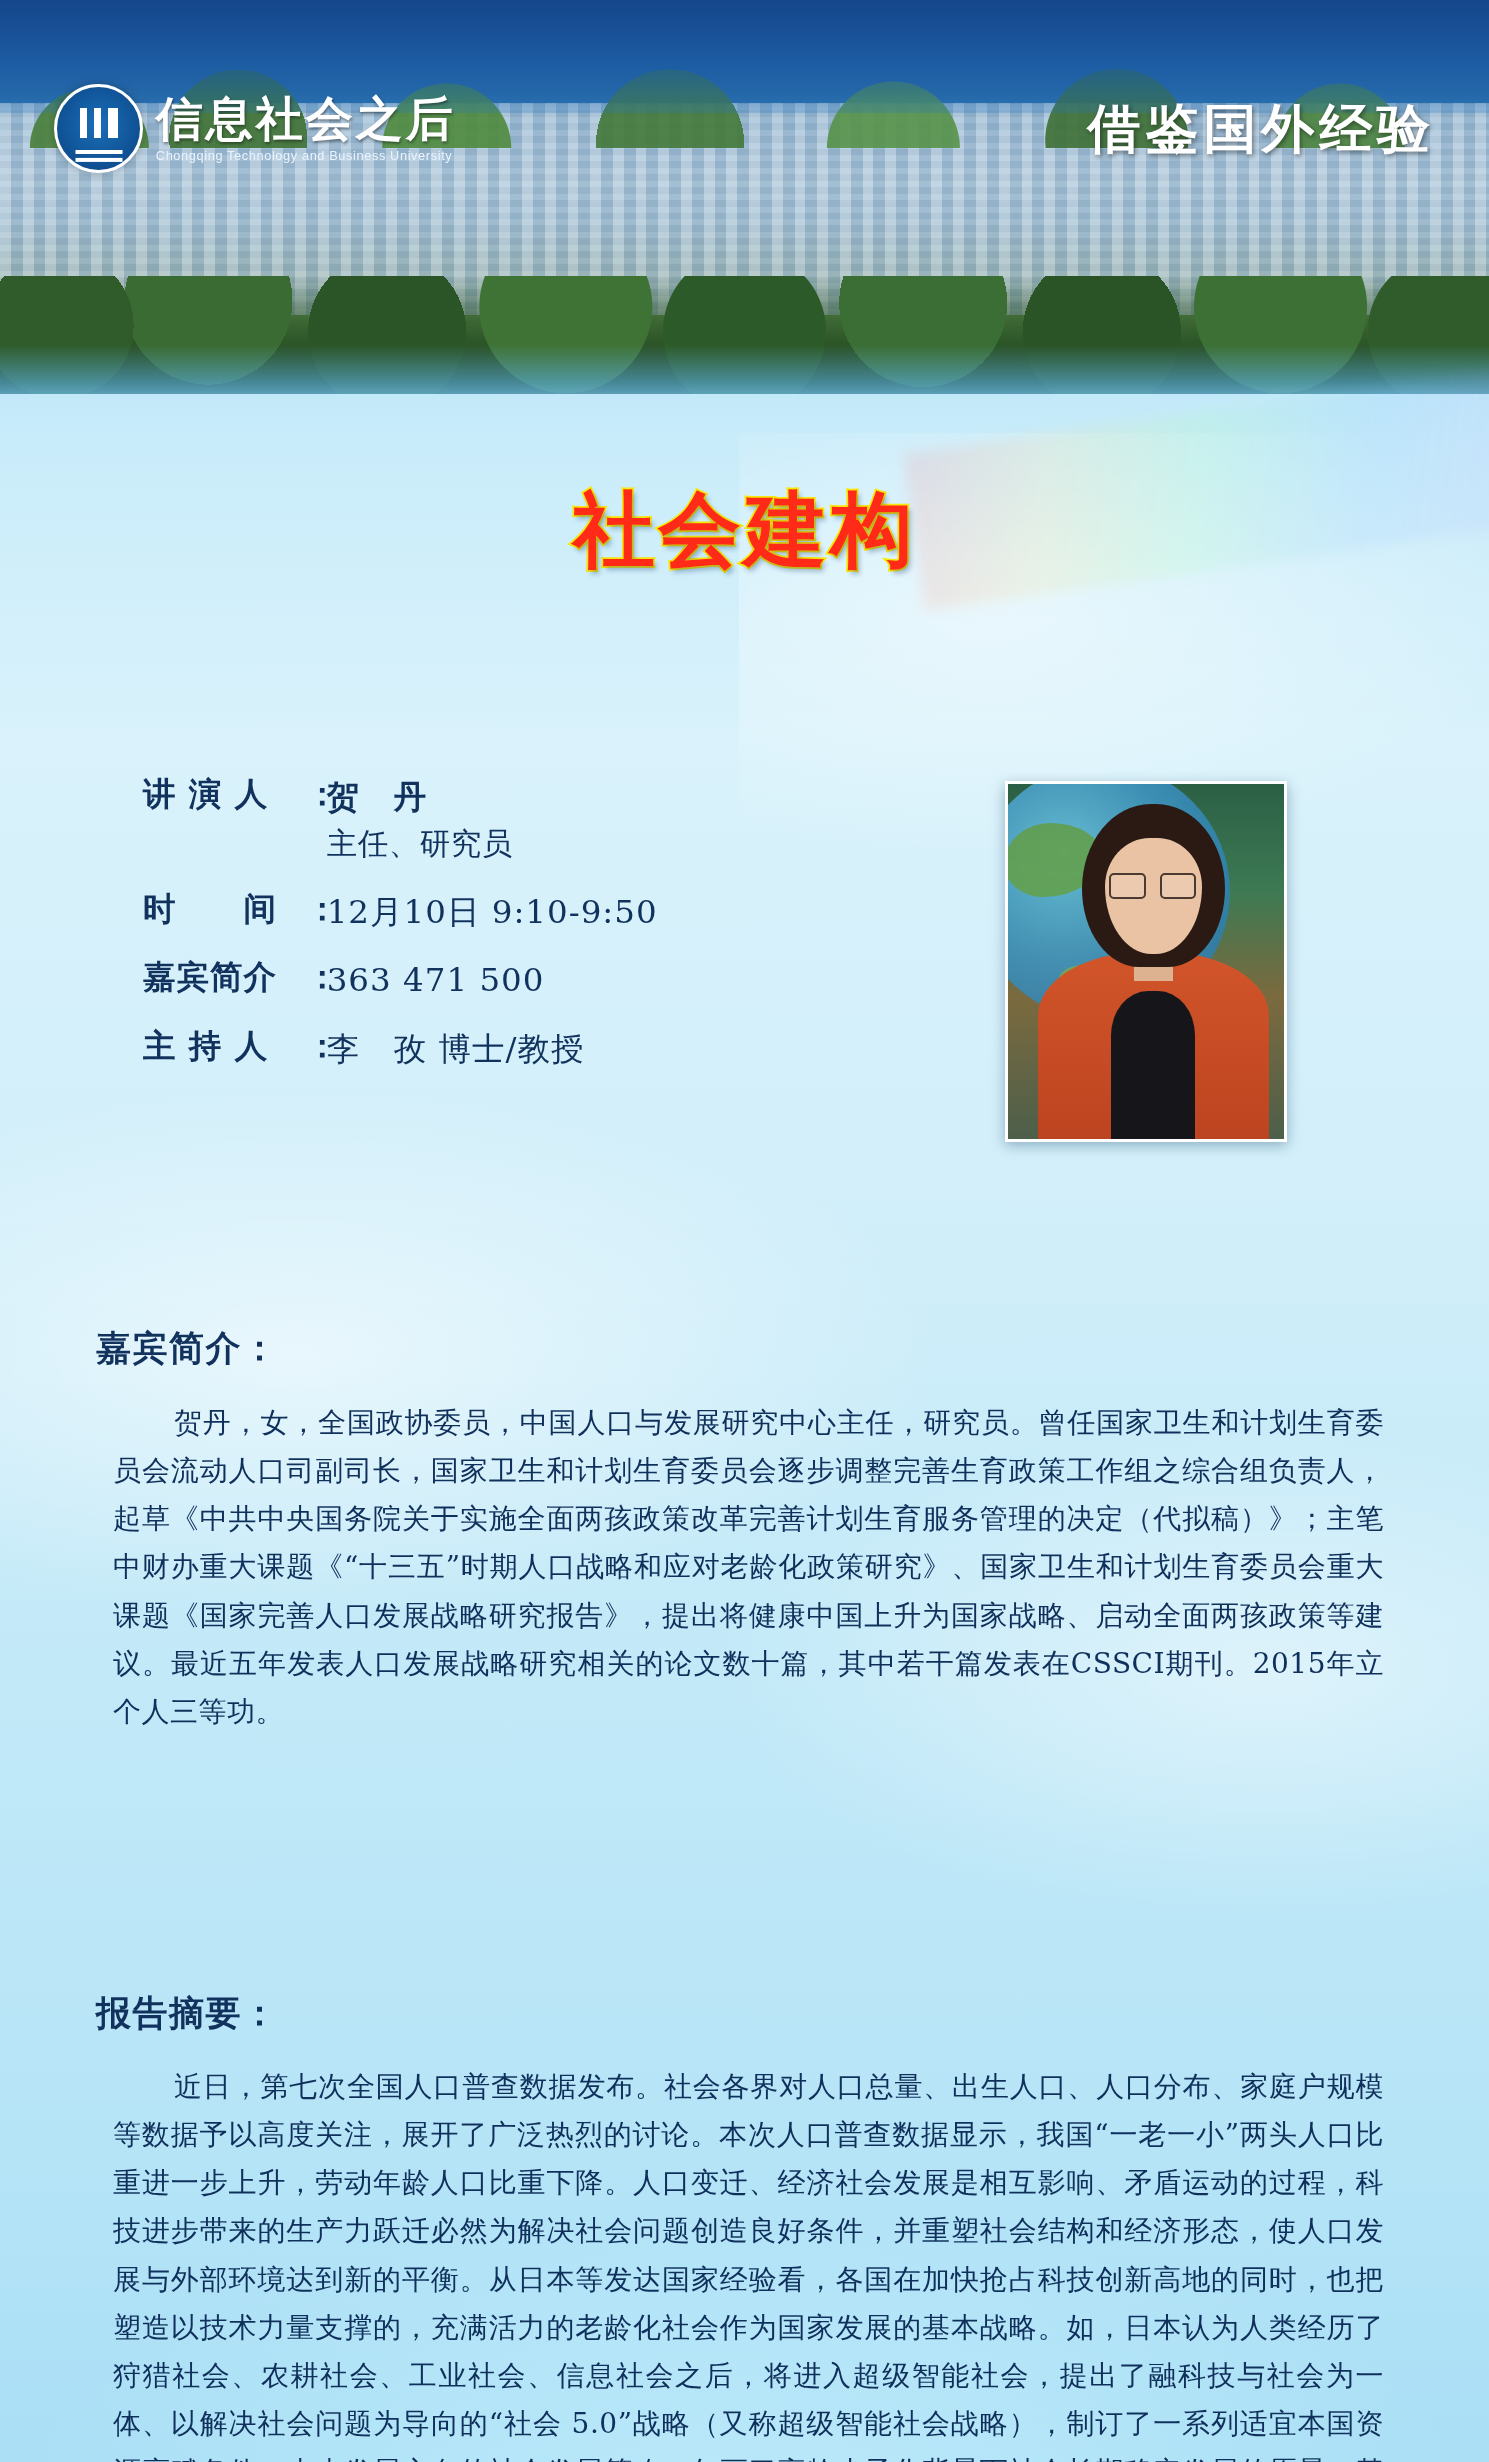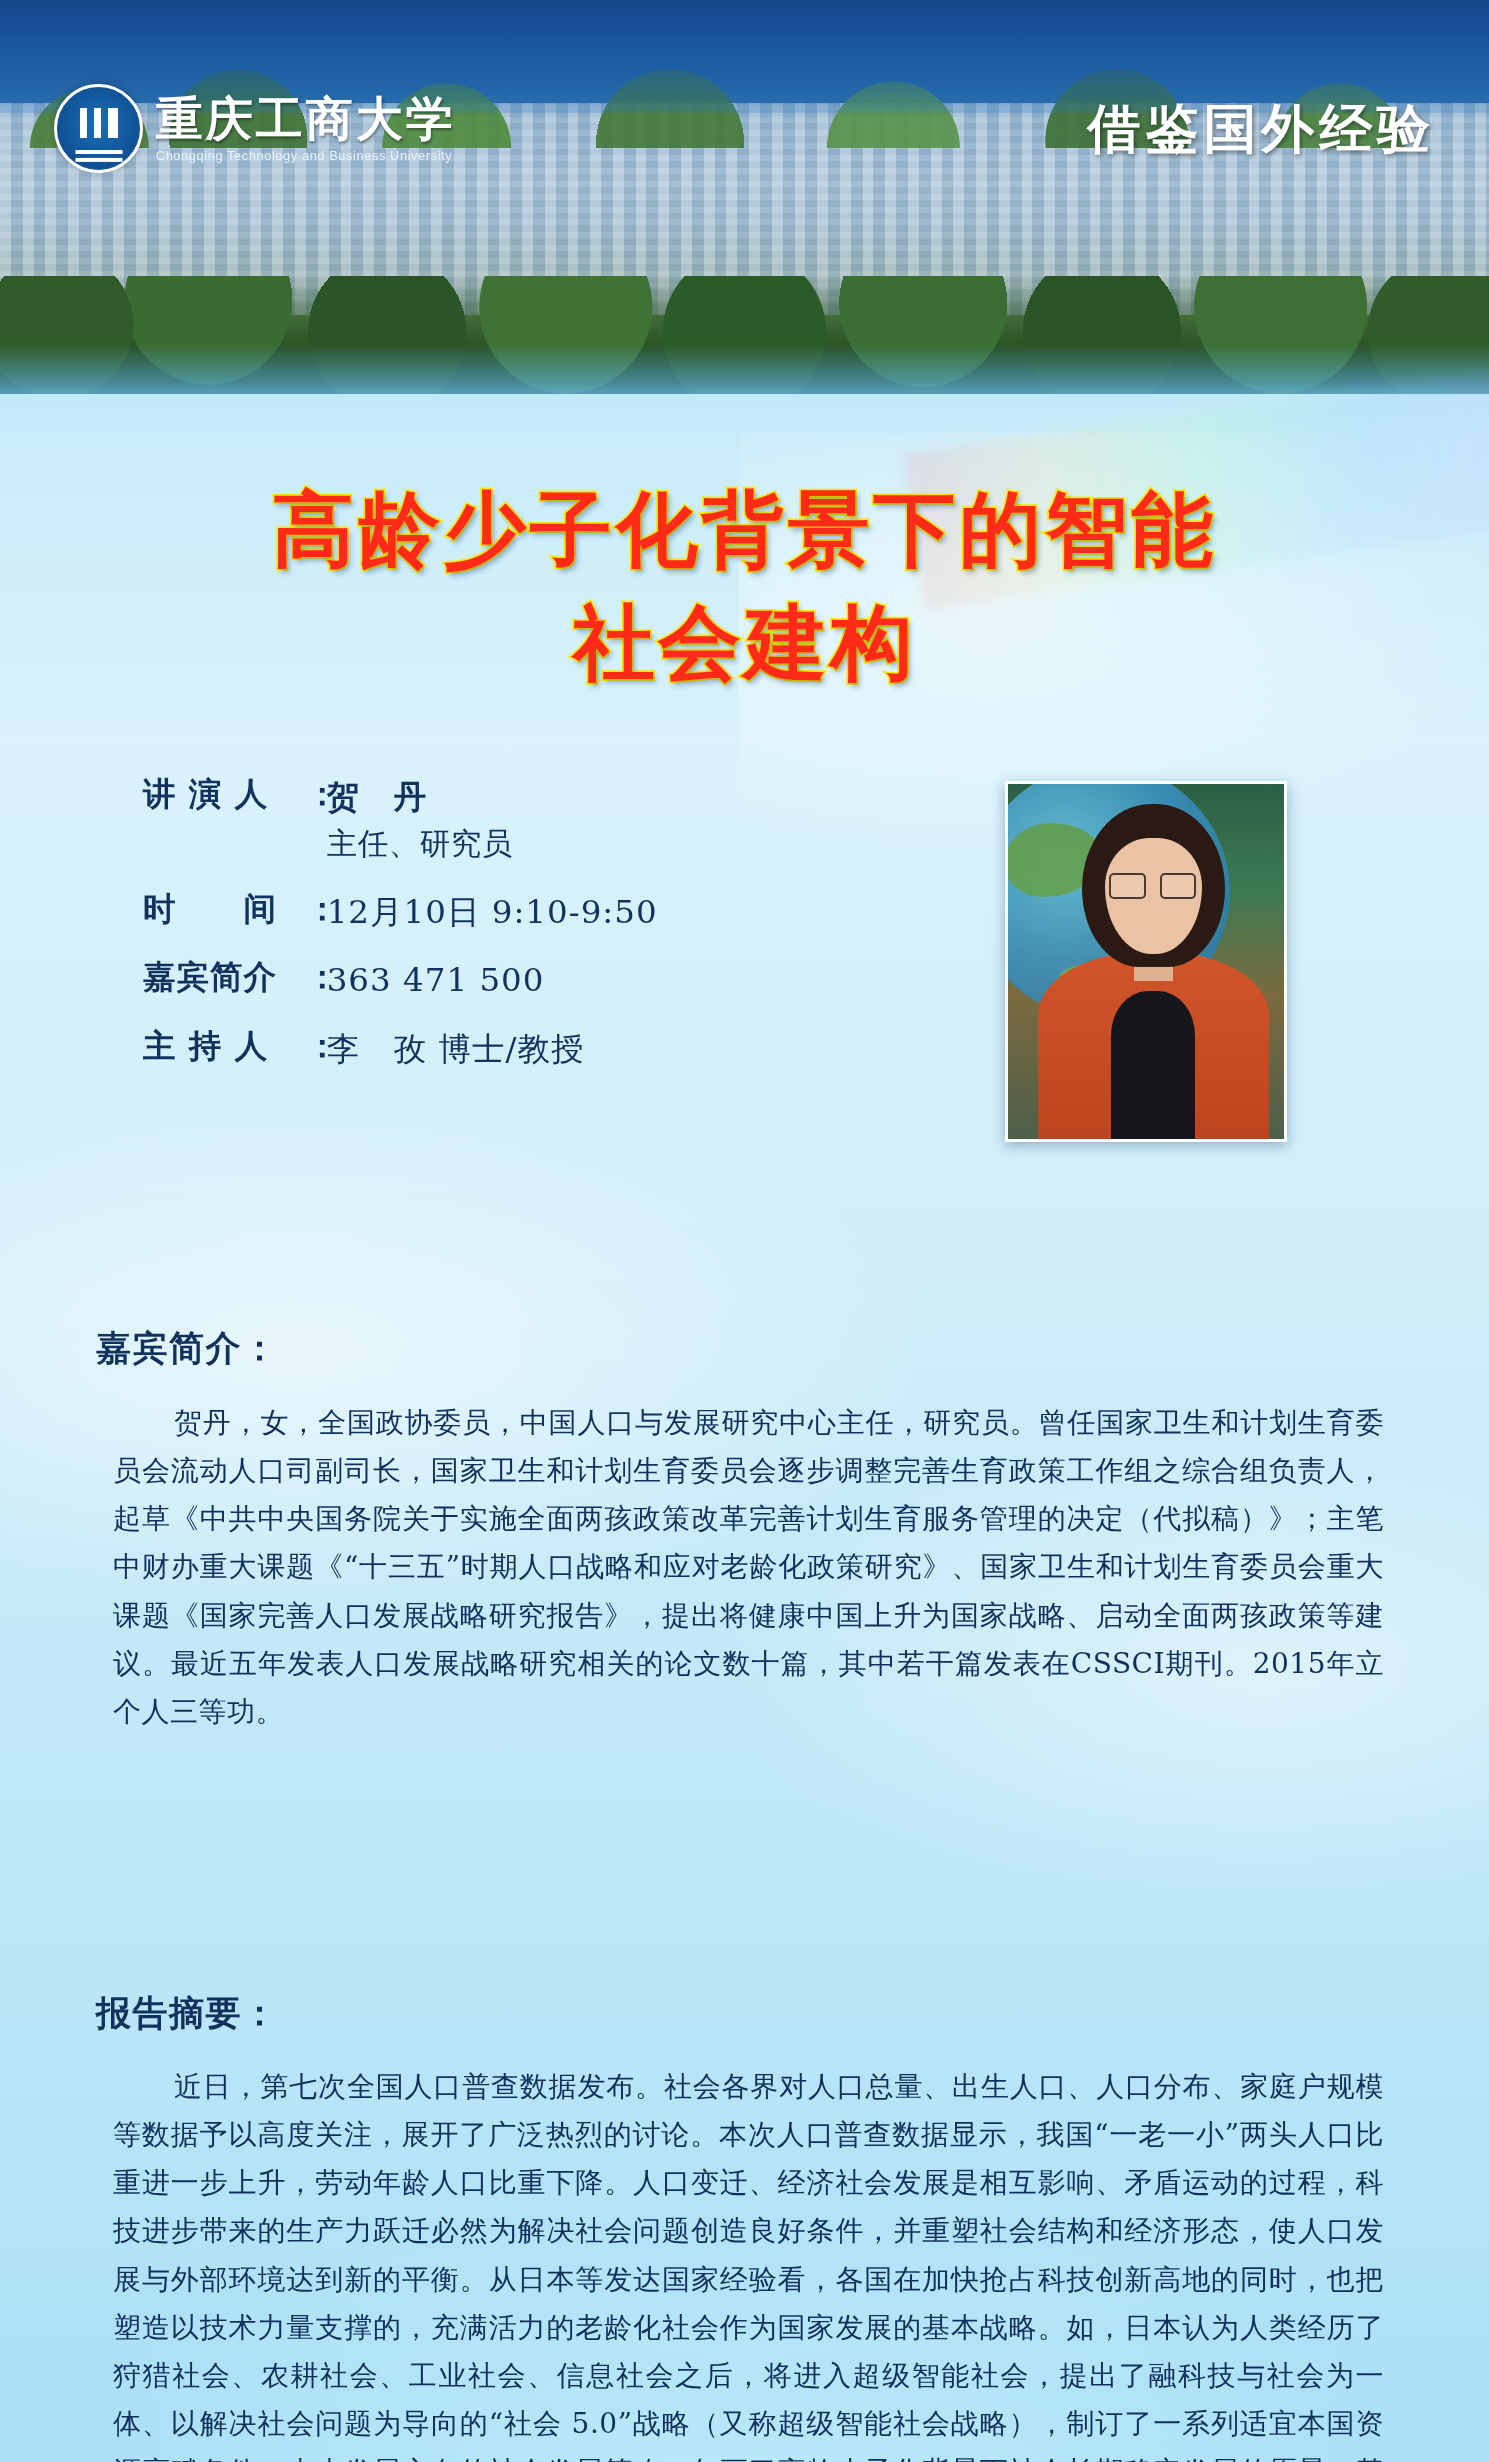--- a/index.html
+++ b/index.html
@@ -385,33 +385,32 @@
   <div class="header-band">
     <div class="city"></div>
     <div class="trees-top"></div>
     <div class="trees-bottom"></div>
     <div class="header-blue-veil"></div>
     <div class="header-bottom-fade"></div>
 
     <div class="logo-wrap">
       <div class="logo-mark"></div>
       <div class="logo-text">
-        <div class="logo-cn">重庆工商大学</div>
+        <div class="logo-cn">信息社会之后</div>
         <div class="logo-en">Chongqing Technology and Business University</div>
       </div>
     </div>
 
     <div class="header-title-cn">借鉴国外经验</div>
   </div>
 
   <div class="sky-glow"></div>
   <div class="rainbow"></div>
 
   <div class="main-title">
-    <div class="line">高龄少子化背景下的智能</div>
     <div class="line">社会建构</div>
   </div>
 
   <div class="info-block">
 
     <div class="info-row">
       <div class="info-label">讲 演 人</div>
       <div class="info-colon">：</div>
       <div>
         <div class="info-value bold">贺　丹</div>

